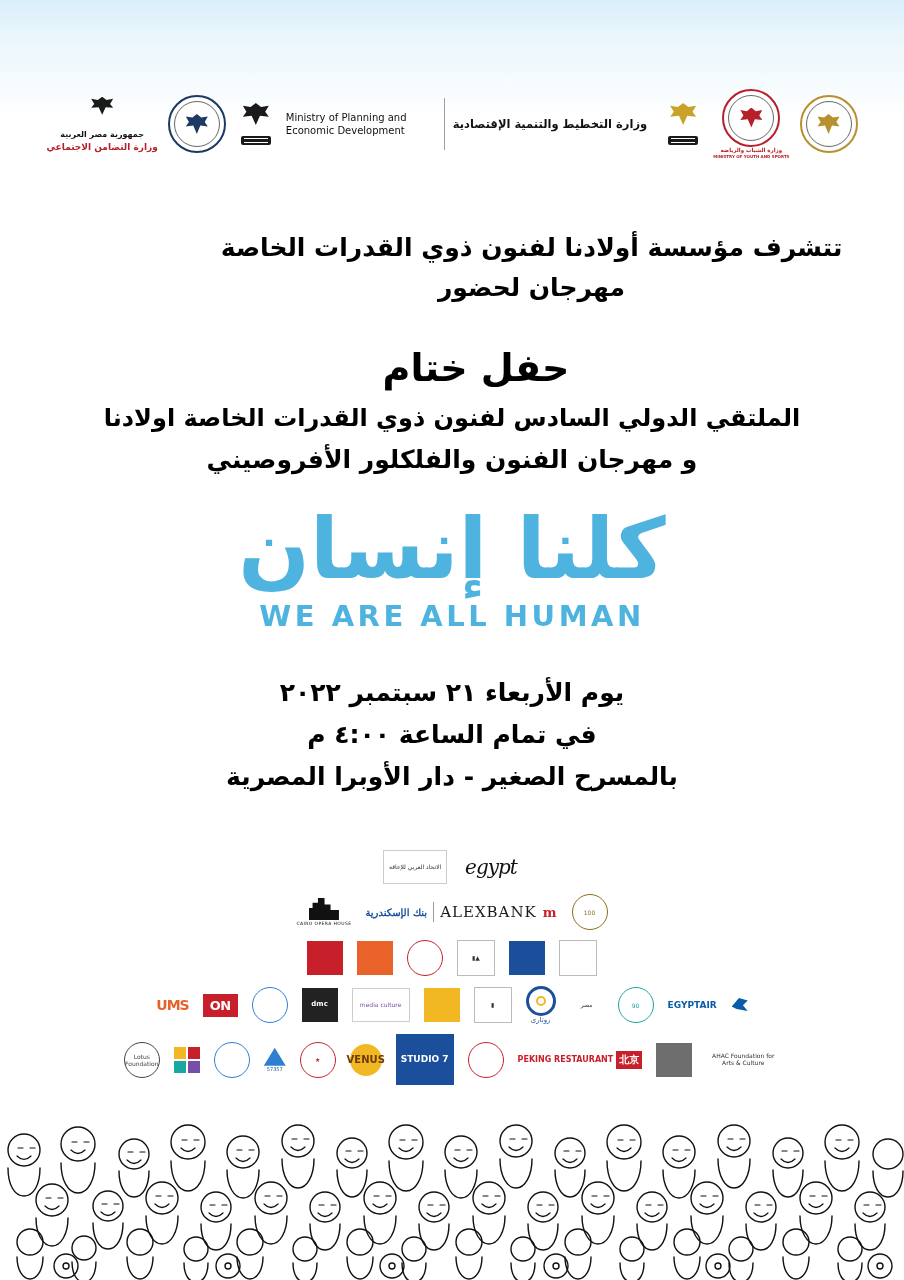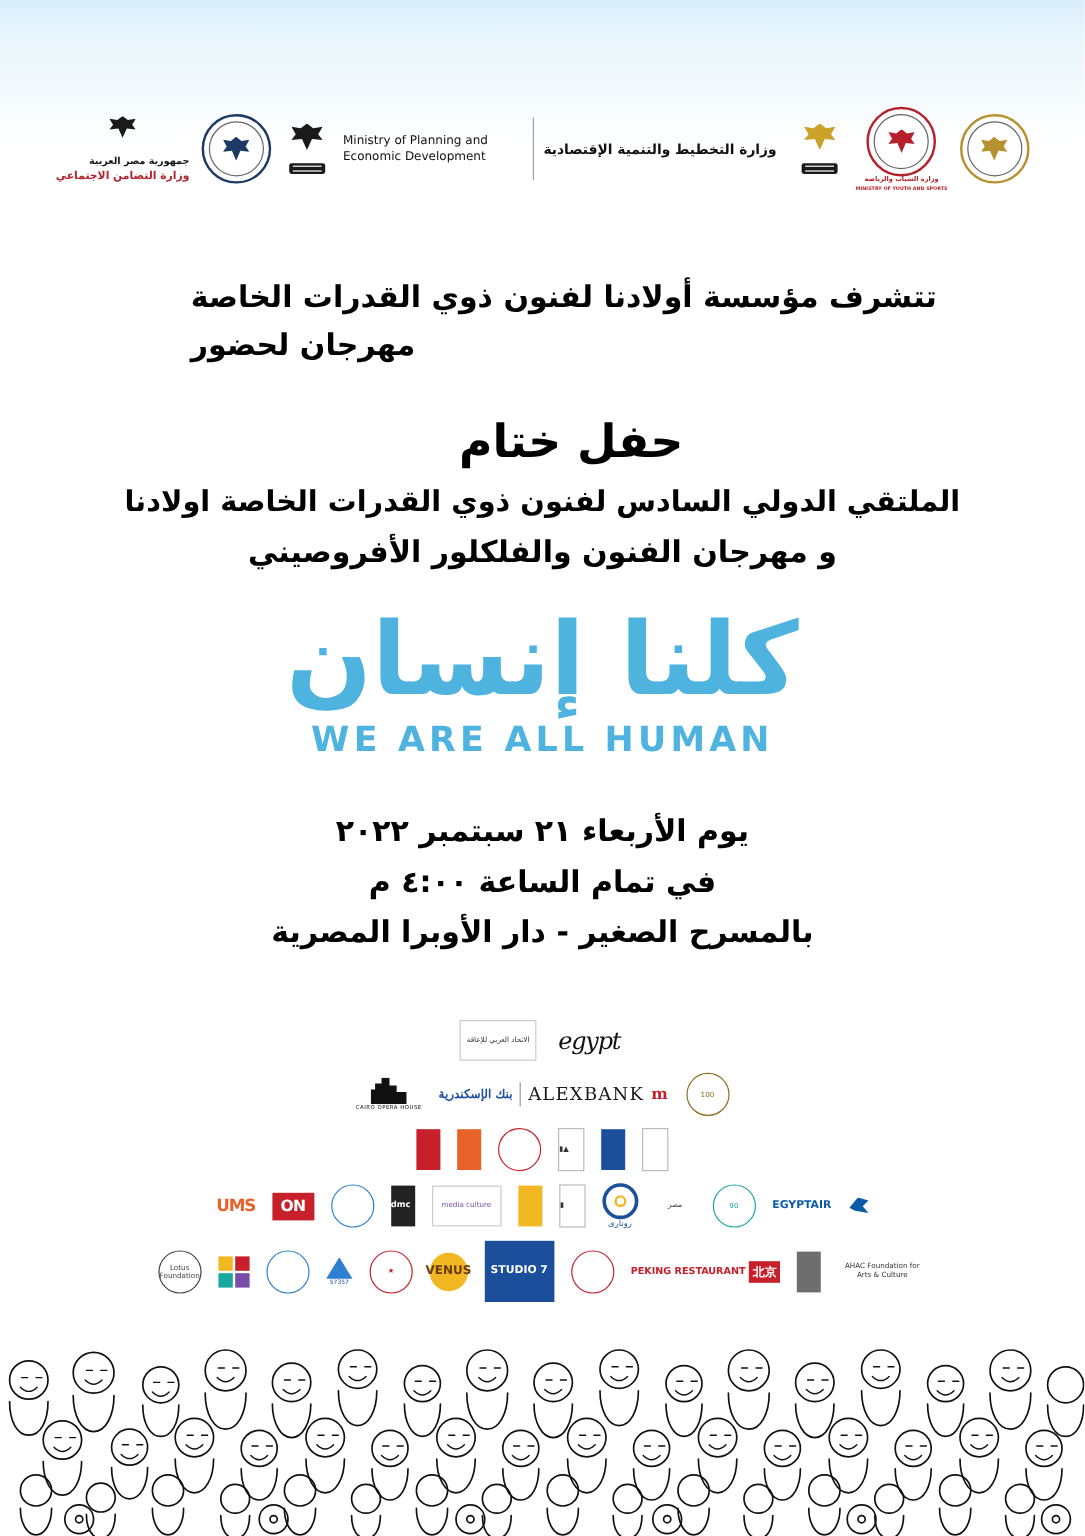--- a/index.html
+++ b/index.html
@@ -133,31 +133,32 @@
     line-height: 1.35;
     max-width: 150px;
   }
   .vline {
     width: 1px;
     height: 52px;
     background: #9aa0a6;
   }
 
   .solidarity-block {
+    text-align: center;
     direction: rtl;
   }
   .solidarity-ar1 { font-size: 8px; font-weight: bold; color: #111; line-height: 1.5; }
   .solidarity-ar2 { font-size: 9px; font-weight: bold; color: #b5202a; line-height: 1.4; }
 
   
   .intro {
     position: absolute;
     top: 228px;
     width: 745px;
-    text-align: left;
+    text-align: center;
     direction: rtl;
     color: #000;
   }
   .intro-line {
     font-size: 25px;
     font-weight: bold;
     line-height: 1.6;
     letter-spacing: -0.2px;
   }
 
@@ -263,22 +264,22 @@
     letter-spacing: -1px;
   }
   .sp-circle {
     width: 34px; height: 34px;
     border-radius: 50%;
     border: 1.5px solid #8a6d1f;
     display: flex; align-items: center; justify-content: center;
     font-size: 6px; color: #8a6d1f; text-align: center;
   }
   .sp-sq {
-    width: 20px; height: 34px;
-    display: flex; align-items: center; justify-content: flex-end;
+    width: 36px; height: 34px;
+    display: flex; align-items: center; justify-content: center;
     font-size: 7px; text-align: center; line-height: 1.1;
   }
   .sp-red { background: #c8202a; color: #fff; font-weight: bold; }
   .sp-orange { background: #e8622a; color: #fff; font-weight: bold; }
   .sp-blue { background: #1b4f9c; color: #fff; font-weight: bold; }
   .sp-yellow { background: #f2b824; color: #7a3b10; font-weight: bold; }
   .sp-dark { background: #222; color: #fff; font-weight: bold; }
   .sp-white-bordered { background: #fff; border: 1px solid #bbb; }
   .alexbank {
     font-family: "DejaVu Serif", serif;

